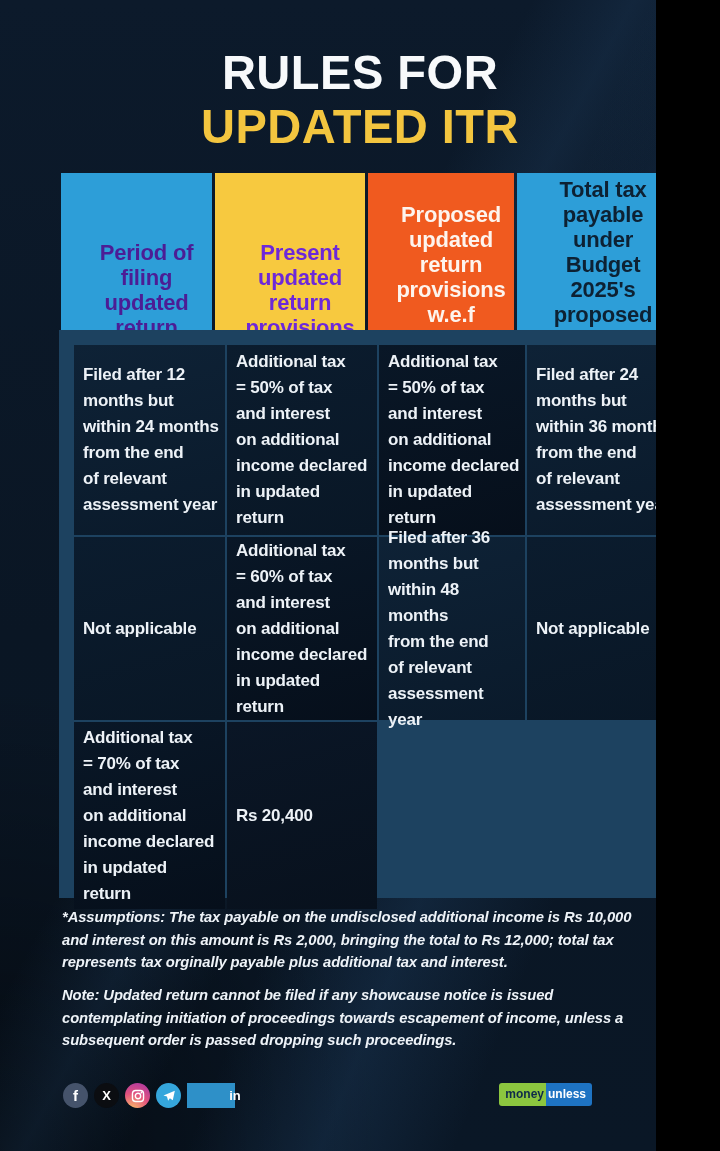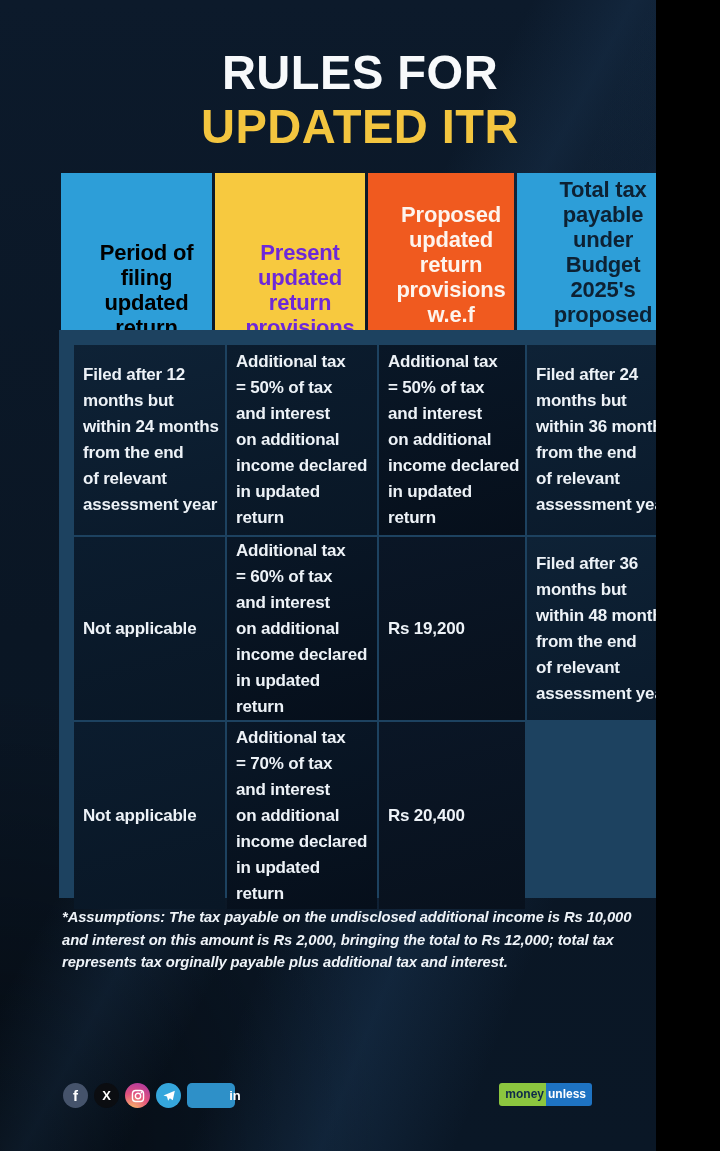--- a/index.html
+++ b/index.html
@@ -15,21 +15,21 @@
   .title{position:absolute;top:46px;left:0;width:720px;text-align:center;
     font-weight:bold;letter-spacing:0.5px;transform:scaleX(0.98);}
   .title .l1{font-size:48px;line-height:54px;color:#f7f9fb;}
   .title .l2{font-size:48px;line-height:54px;color:#f3c53f;}
 
   
   .thead{position:absolute;left:61px;top:173px;width:605px;height:157px;
     display:grid;grid-template-columns:151px 150px 146px 152px;column-gap:3px;}
   .hcell{display:flex;align-items:center;padding:4px 4px 4px 24px;
     font-weight:bold;font-size:22px;line-height:25px;white-space:pre-line;letter-spacing:-0.2px;text-align:center;}
-  .h1{background:#2d9ed8;color:#000000;}
+  .h1{background:#2d9ed8;color:#4c1d95;}
   .h2{background:#f7c93f;color:#6d28d9;}
   .h3{background:#f05a1f;color:#fdf4ee;}
   .h4{background:#2d9ed8;color:#0d2133;}
 
   
   .tbody{position:absolute;left:59px;top:330px;width:609px;height:568px;
     background:#1d4260;padding:15px;box-sizing:border-box;
     display:grid;grid-template-columns:151px 150px 146px 152px;
     grid-template-rows:190px 183px 187px;gap:2px;}
   .cell{display:flex;align-items:center;padding:4px 4px 4px 9px;
@@ -46,21 +46,21 @@
   .fn-n{top:984px;font-size:14.8px;line-height:22.5px;}
   .fn-s{top:1050px;font-size:14.8px;line-height:22px;}
 
   .social{position:absolute;left:63px;top:1083px;display:flex;gap:6px;}
   .icon{width:25px;height:25px;border-radius:50%;display:flex;align-items:center;
     justify-content:center;color:#fff;font-weight:bold;box-sizing:border-box;}
   .ic-fb{background:#45536b;font-size:15px;}
   .ic-x{background:#0b0d11;font-size:13px;}
   .ic-ig{background:radial-gradient(circle at 28% 110%, #fdc468 0%, #e2527e 52%, #a433a8 100%);}
   .ic-tg{background:#35a6dc;}
-  .ic-li{background:#2e90c8;border-radius:5px;font-size:13px;padding-left:48px;}
+  .ic-li{background:#2e90c8;border-radius:0;font-size:13px;padding-left:48px;}
 
   .brand{position:absolute;top:1083px;right:64px;display:flex;height:23px;
     font-size:12px;font-weight:bold;line-height:23px;}
   .brand .money{background:#8cc63f;color:#0e2a4a;padding:0 2px 0 6px;border-radius:3px 0 0 3px;}
   .brand .control{background:#1e73c3;color:#ffffff;padding:0 6px 0 2px;border-radius:0 3px 3px 0;}
 </style>
 </head>
 <body>
 
 <div class="canvas">
@@ -118,21 +118,20 @@
 of relevant
 assessment year</div>
     <div class="cell c2">Not applicable</div>
     <div class="cell c3">Additional tax
 = 60% of tax
 and interest
 on additional
 income declared
 in updated
 return</div>
-    <div class="cell c4">Rs 19,200</div>
 
     <div class="cell c1">Filed after 36
 months but
 within 48 months
 from the end
 of relevant
 assessment year</div>
     <div class="cell c2">Not applicable</div>
     <div class="cell c3">Additional tax
 = 70% of tax
@@ -140,20 +139,23 @@
 on additional
 income declared
 in updated
 return</div>
     <div class="cell c4">Rs 20,400</div>
   </div>
 
   <div class="fn fn-a">*Assumptions: The tax payable on the undisclosed additional income is Rs 10,000
 and interest on this amount is Rs 2,000, bringing the total to Rs 12,000; total tax
 represents tax orginally payable plus additional tax and interest.</div>
+  <div class="fn fn-n">Note: Updated return cannot be filed if any showcause notice is issued
+contemplating initiation of proceedings towards escapement of income, unless a
+subsequent order is passed dropping such proceedings.</div>
 
   <div class="social">
     <div class="icon ic-fb">
       <span>f</span>
     </div>
     <div class="icon ic-x">
       <span>X</span>
     </div>
     <div class="icon ic-ig">
       <svg width="14" height="14" viewBox="0 0 24 24">

